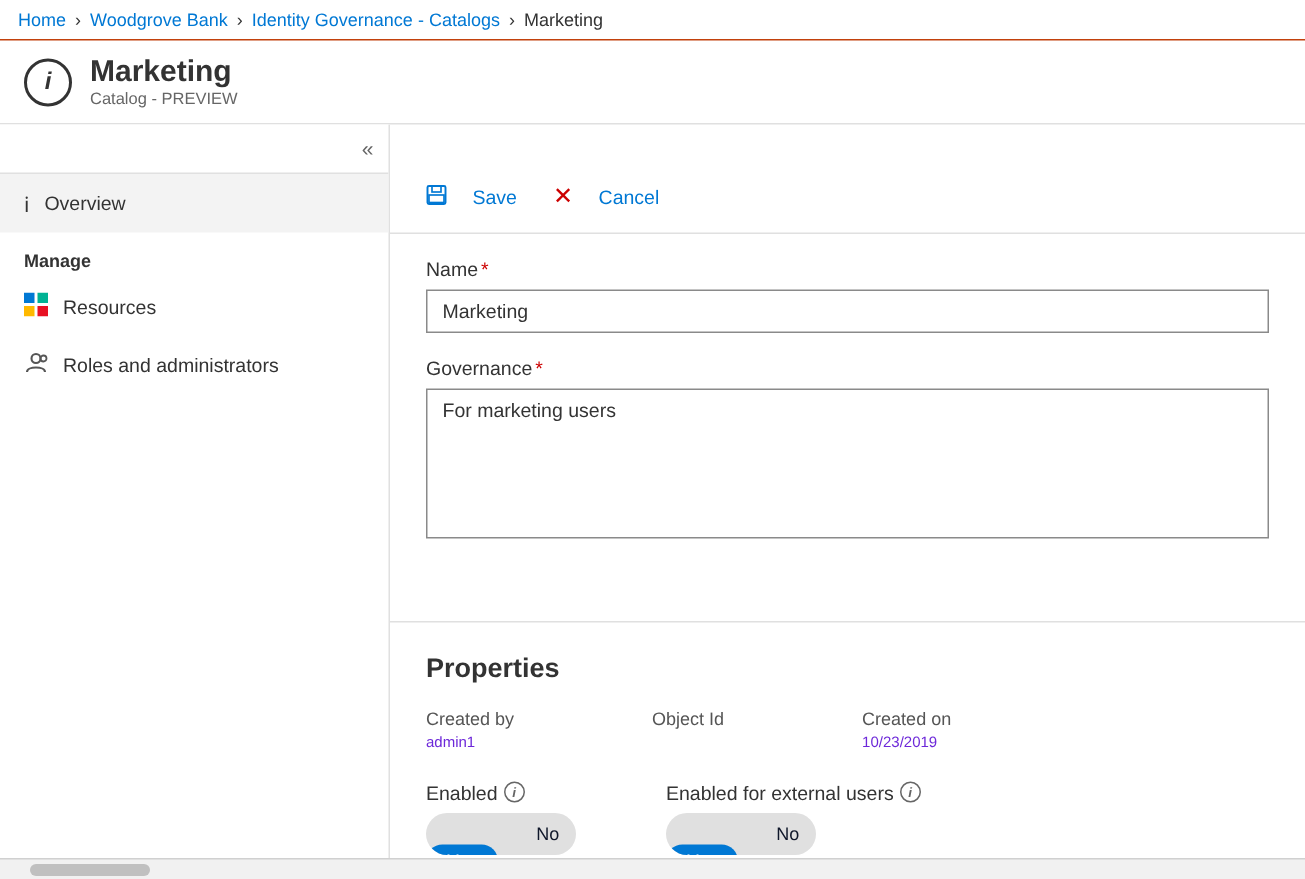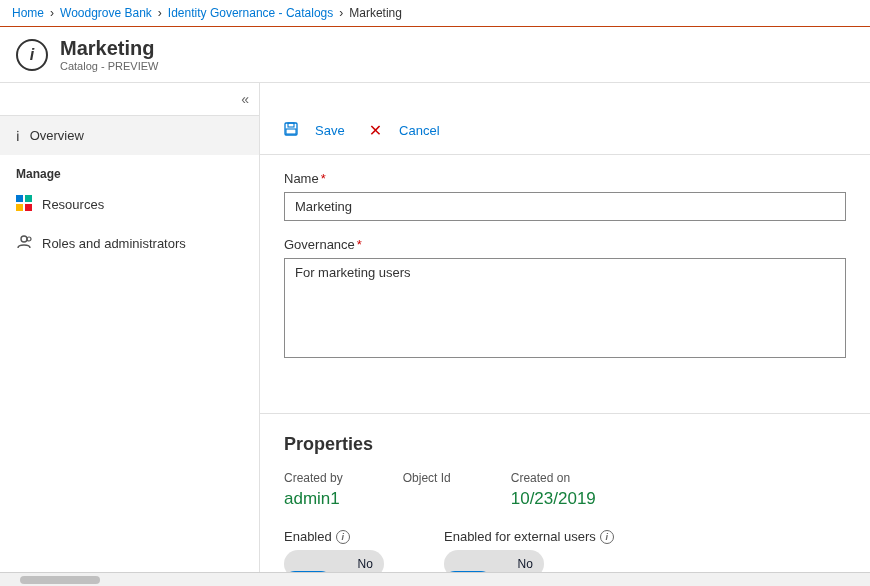--- a/index.html
+++ b/index.html
@@ -92,30 +92,30 @@
       font-size: 13px; font-family: inherit; color: #333;
       height: 100px; resize: none; outline: none;
     }
 
     
     .divider { border: none; border-top: 1px solid #e0e0e0; margin: 20px 0; }
 
     
     .properties-section { padding: 0 24px 20px 24px; }
     .properties-title { font-size: 18px; font-weight: 600; margin-bottom: 16px; }
-    .properties-grid { display: flex; gap: 60px; margin-bottom: 20px; flex-wrap: wrap; }
+    .properties-grid { display: flex; gap: 92px; margin-bottom: 20px; flex-wrap: wrap; }
     .prop-col {}
     .prop-label { font-size: 12px; color: #555; margin-bottom: 4px; }
-    .prop-value { font-size: 17px; color: #15803d; }
+    .prop-value { font-size: 10px; color: #6d28d9; }
 
     
     .toggle-row { display: flex; gap: 60px; margin-top: 8px; flex-wrap: wrap; }
     .toggle-group { display: flex; flex-direction: column; }
     .toggle-label-row {
-      display: flex; align-items: center; gap: 4px; margin-bottom: 6px;
+      display: flex; gap: 4px; margin-bottom: 6px;
       font-size: 13px;
     }
     .info-circle {
       display: inline-flex; align-items: center; justify-content: center;
       width: 14px; height: 14px; border: 1px solid #666; border-radius: 50%;
       font-size: 9px; color: #666; font-style: italic; font-weight: bold;
     }
     .toggle-switch {
       display: flex; align-items: center;
       background: #e0e0e0; border-radius: 20px;

